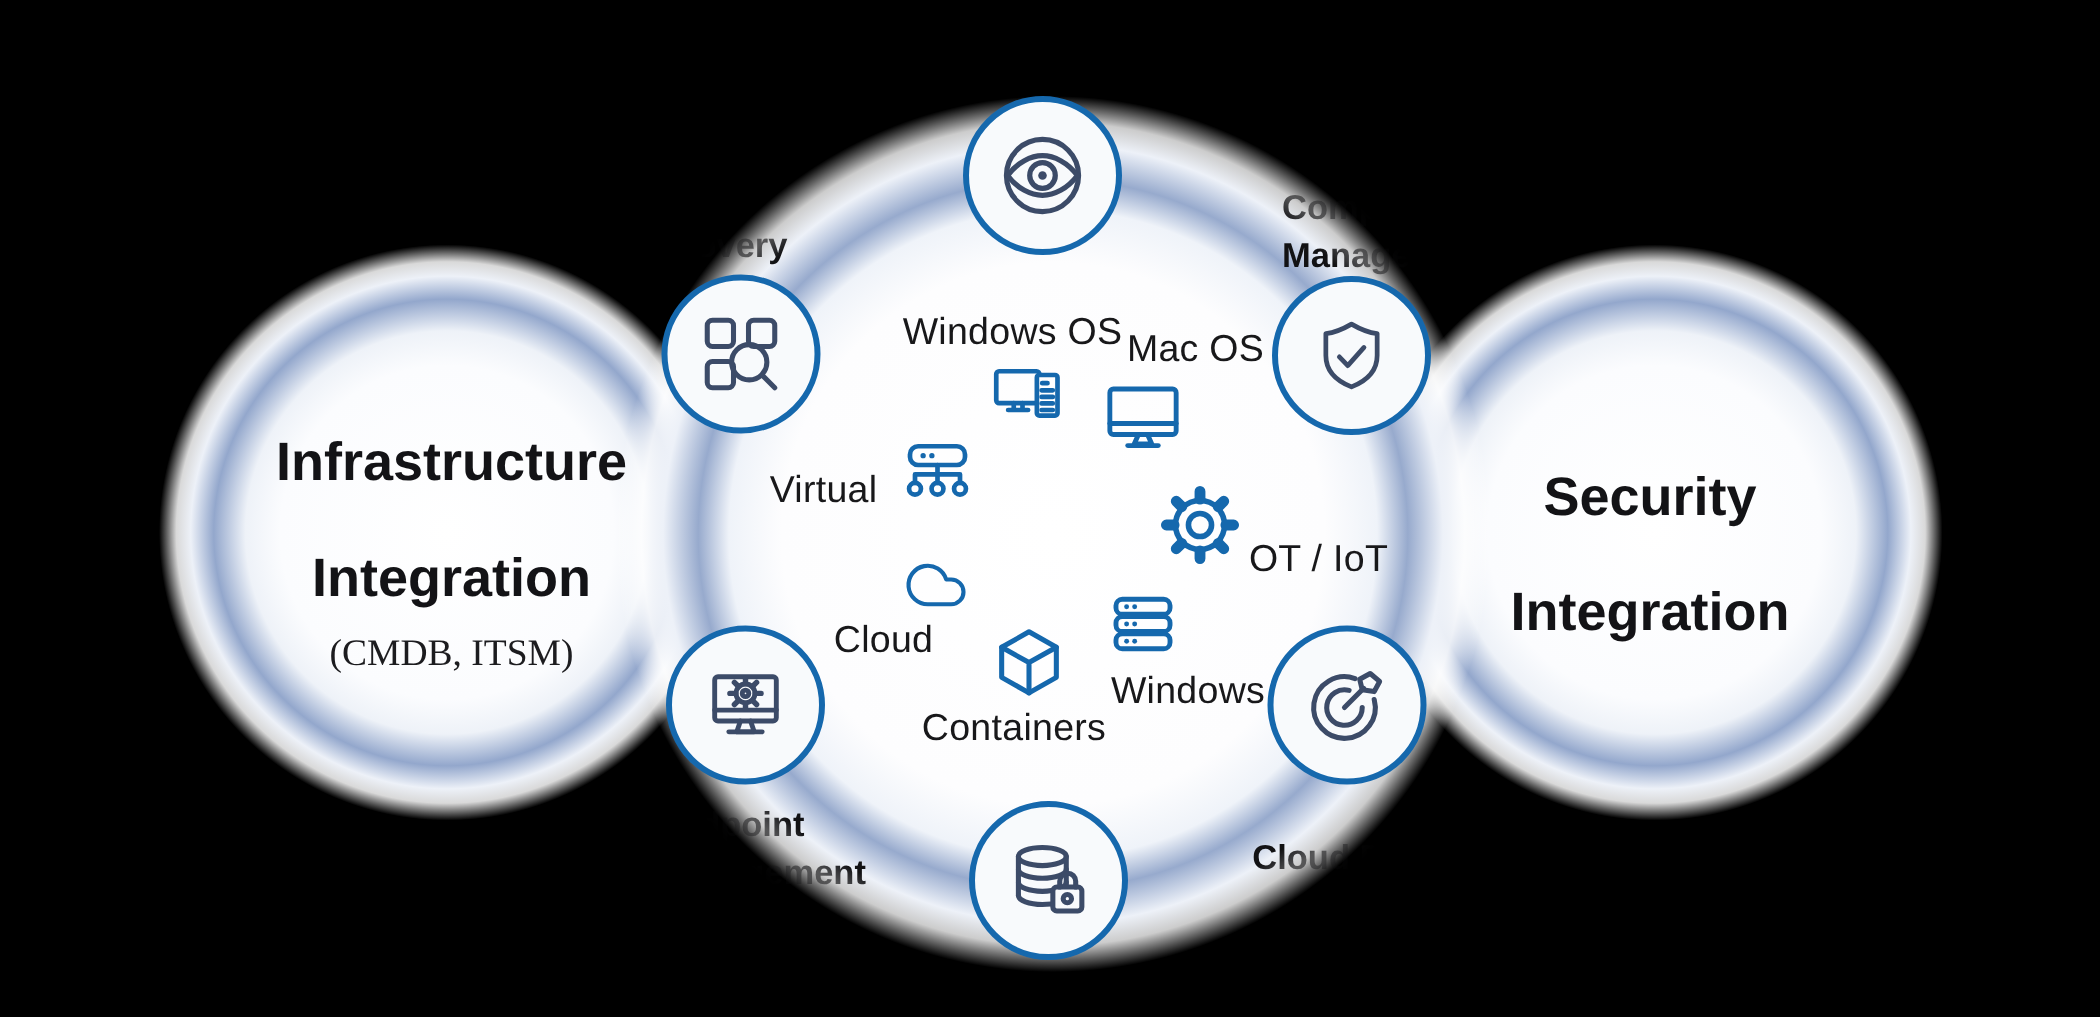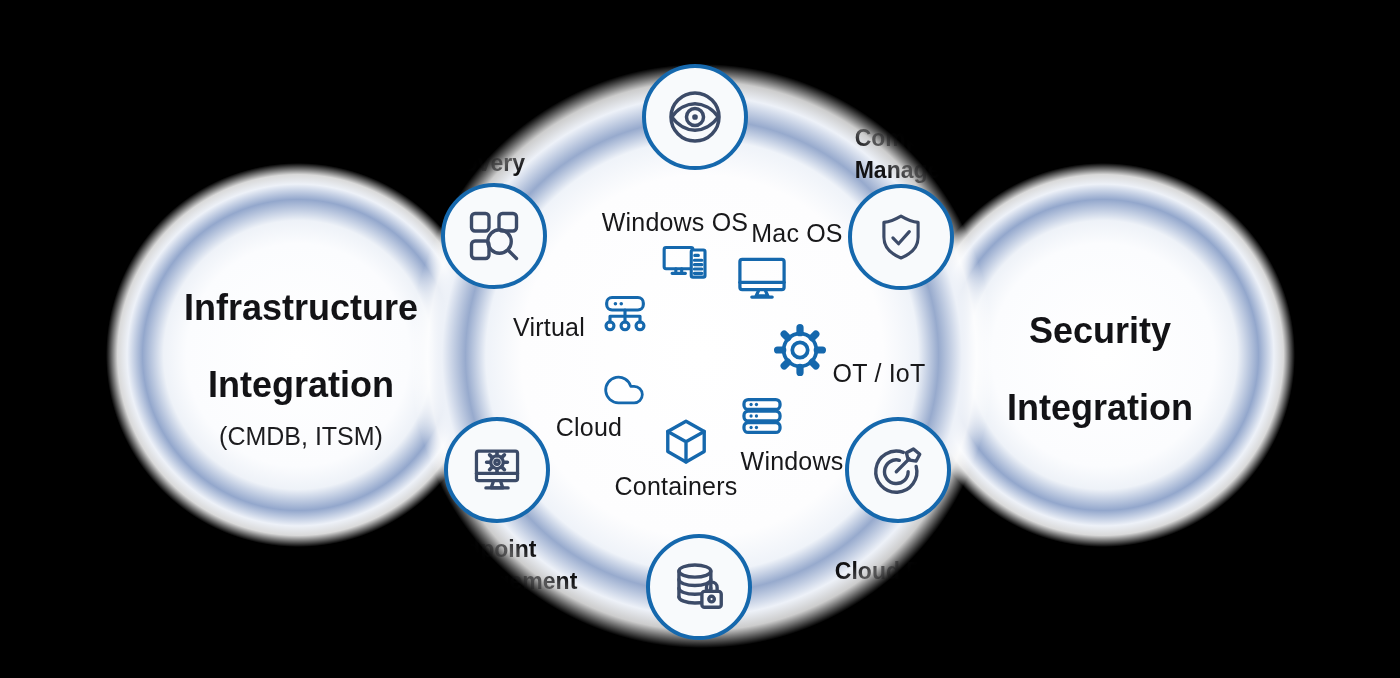--- a/index.html
+++ b/index.html
@@ -74,21 +74,21 @@
   #olabel-discovery{left:470px;top:163px;}
   #olabel-compliance{left:925px;top:154px;}
   #olabel-endpoint{left:507px;top:565px;}
   #olabel-threat{left:923px;top:571px;}
 
   .side-title{
     position:absolute;transform:translate(-50%,-50%);text-align:center;
     color:#131316;white-space:nowrap;
   }
   .side-title .t{font-size:36px;font-weight:700;line-height:39px;margin-top:38px;}
-  .side-title .s{font-size:25px;font-weight:400;margin-top:18px;color:#1c1c1f;}
+  .side-title .s{font-size:25px;font-weight:400;margin-top:18px;color:#1c1c1f;font-family:Liberation Serif, serif;}
   #title-left{left:301px;top:350px;}
   #title-right{left:1100px;top:350px;}
 </style>
 </head>
 <body>
 
 <div id="canvas">
 
   <div class="glow" id="glow-left"></div>
   <div class="glow" id="glow-right"></div>

